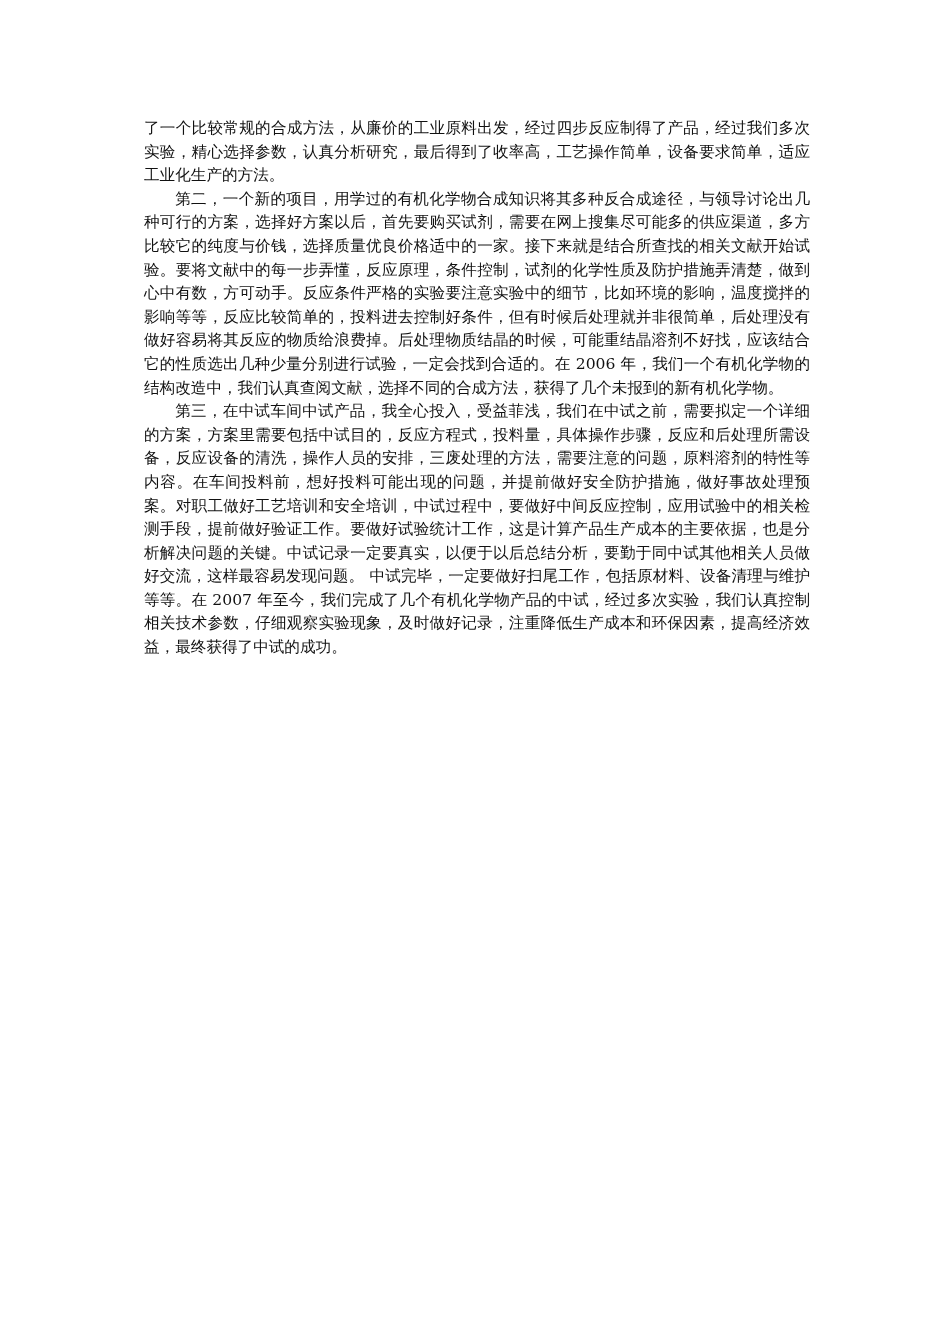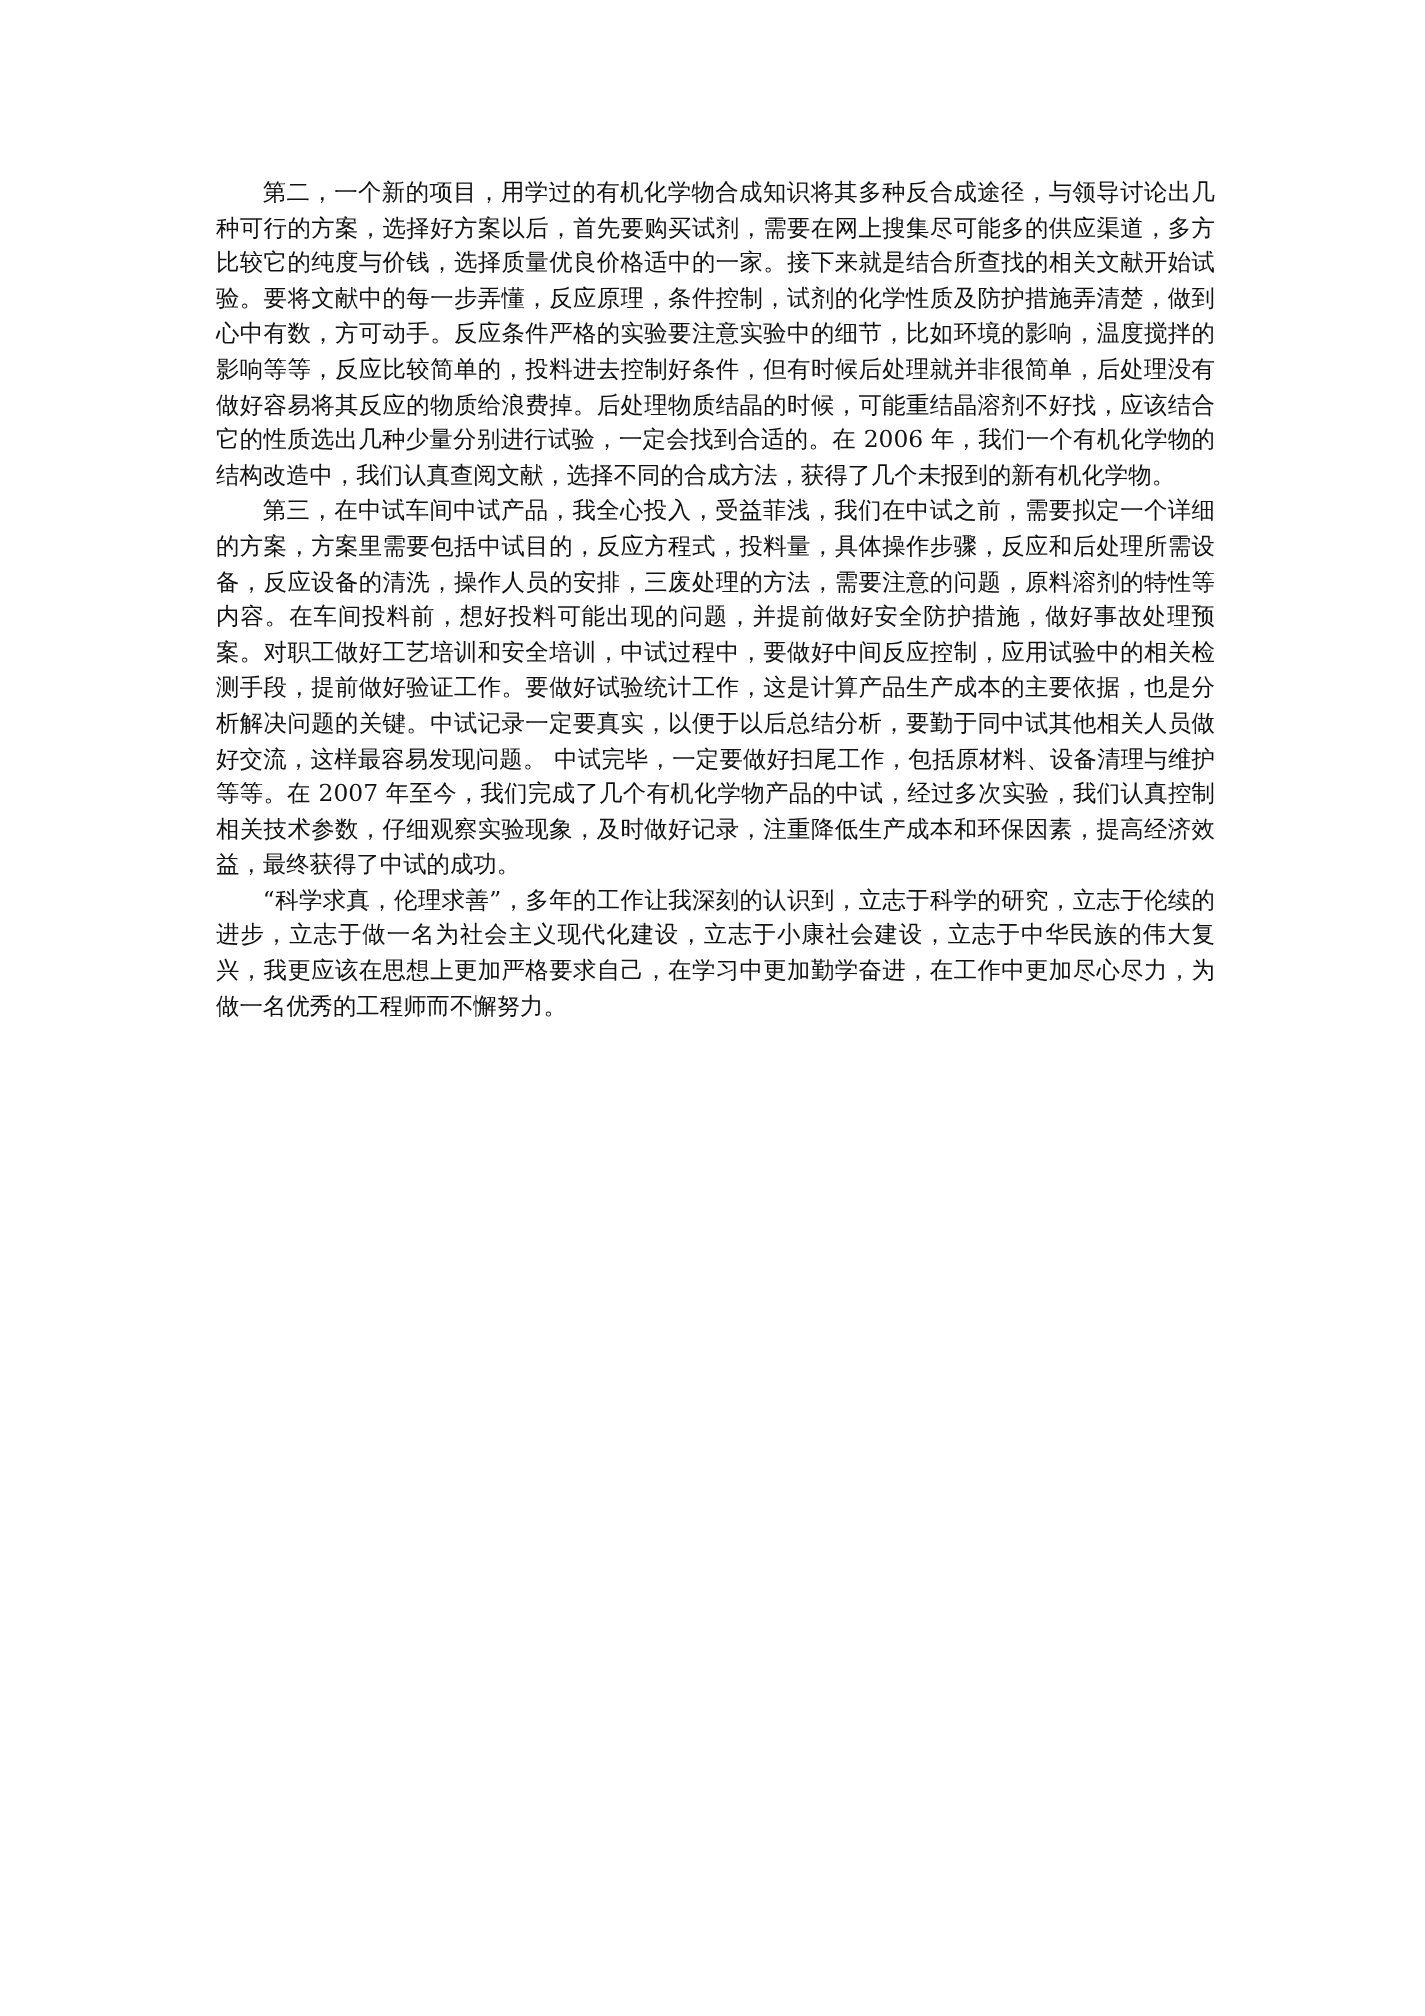--- a/index.html
+++ b/index.html
@@ -16,16 +16,16 @@
     text-align: justify;
     text-justify: inter-character;
   }
   .para { margin: 0; }
   .indent { text-indent: 2em; }
 </style>
 </head>
 <body>
 
 <div class="page">
+  <p class="para">了一个比较常规的合成方法，从廉价的工业原料出发，经过四步反应制得了产品，经过我们多次实验，精心选择参数，认真分析研究，最后得到了收率高，工艺操作简单，设备要求简单，适应工业化生产的方法。</p>
   <p class="para indent">第二，一个新的项目，用学过的有机化学物合成知识将其多种反合成途径，与领导讨论出几种可行的方案，选择好方案以后，首先要购买试剂，需要在网上搜集尽可能多的供应渠道，多方比较它的纯度与价钱，选择质量优良价格适中的一家。接下来就是结合所查找的相关文献开始试验。要将文献中的每一步弄懂，反应原理，条件控制，试剂的化学性质及防护措施弄清楚，做到心中有数，方可动手。反应条件严格的实验要注意实验中的细节，比如环境的影响，温度搅拌的影响等等，反应比较简单的，投料进去控制好条件，但有时候后处理就并非很简单，后处理没有做好容易将其反应的物质给浪费掉。后处理物质结晶的时候，可能重结晶溶剂不好找，应该结合它的性质选出几种少量分别进行试验，一定会找到合适的。在 2006 年，我们一个有机化学物的结构改造中，我们认真查阅文献，选择不同的合成方法，获得了几个未报到的新有机化学物。</p>
   <p class="para indent">第三，在中试车间中试产品，我全心投入，受益菲浅，我们在中试之前，需要拟定一个详细的方案，方案里需要包括中试目的，反应方程式，投料量，具体操作步骤，反应和后处理所需设备，反应设备的清洗，操作人员的安排，三废处理的方法，需要注意的问题，原料溶剂的特性等内容。在车间投料前，想好投料可能出现的问题，并提前做好安全防护措施，做好事故处理预案。对职工做好工艺培训和安全培训，中试过程中，要做好中间反应控制，应用试验中的相关检测手段，提前做好验证工作。要做好试验统计工作，这是计算产品生产成本的主要依据，也是分析解决问题的关键。中试记录一定要真实，以便于以后总结分析，要勤于同中试其他相关人员做好交流，这样最容易发现问题。 中试完毕，一定要做好扫尾工作，包括原材料、设备清理与维护等等。在 2007 年至今，我们完成了几个有机化学物产品的中试，经过多次实验，我们认真控制相关技术参数，仔细观察实验现象，及时做好记录，注重降低生产成本和环保因素，提高经济效益，最终获得了中试的成功。</p>
-  <p class="para indent">“科学求真，伦理求善”，多年的工作让我深刻的认识到，立志于科学的研究，立志于伦续的进步，立志于做一名为社会主义现代化建设，立志于小康社会建设，立志于中华民族的伟大复兴，我更应该在思想上更加严格要求自己，在学习中更加勤学奋进，在工作中更加尽心尽力，为做一名优秀的工程师而不懈努力。</p>
 </div>
 
 </body></html>

